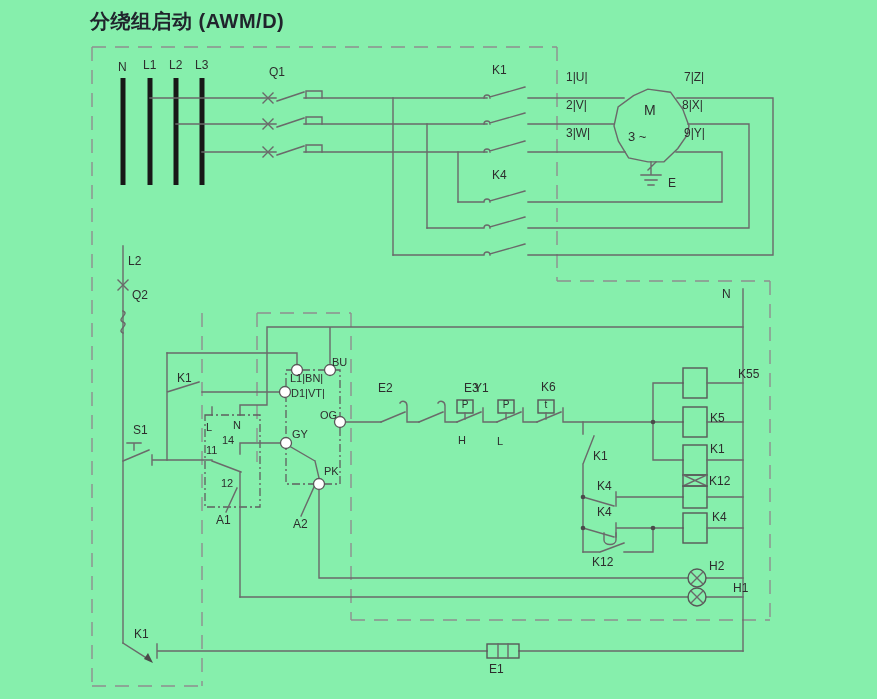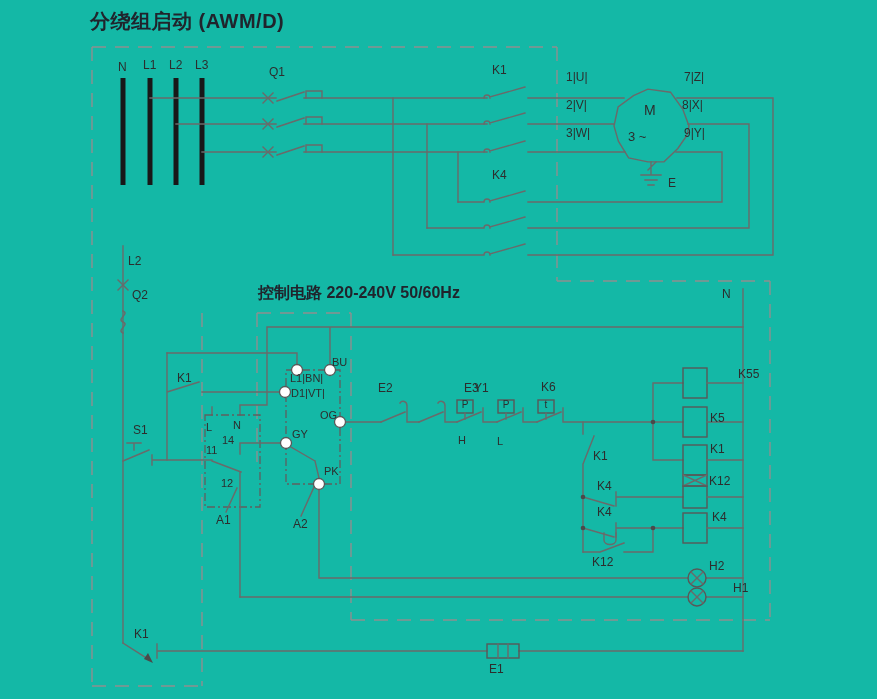--- a/index.html
+++ b/index.html
@@ -1,16 +1,16 @@
 <!DOCTYPE html>
 <html><head>
 <meta charset="utf-8">
 <style>
   html,body{margin:0;padding:0;background:#fff;}
-  #stage{position:relative;width:877px;height:699px;background:#14b8a6;overflow:hidden;
+  #stage{position:relative;width:877px;height:699px;background:#86efac;overflow:hidden;
          font-family:"Liberation Sans",sans-serif;}
   #stage svg{position:absolute;left:0;top:0;}
   .wire{stroke:var(--wire,#6a6a6a);stroke-width:1.4;fill:none;stroke-linecap:square;}
   .bar{stroke:#181818;stroke-width:5;}
   .dashed{stroke:var(--border,#8f8f8f);stroke-width:1.4;stroke-dasharray:14 9;fill:none;}
   .dashdot{stroke:#5f5f5f;stroke-width:1.3;stroke-dasharray:8 3 2 3;fill:none;}
   .term{fill:#fff;stroke:#585858;stroke-width:1.3;}
   .dot{fill:#4a4a4a;}
   .box{fill:none;stroke:#585858;stroke-width:1.4;}
   .lamp{fill:none;stroke:#585858;stroke-width:1.4;}
@@ -176,21 +176,20 @@
     <path class="dot" d="M153,663 L144,659 L148,653 Z"></path>
     <path class="wire" d="M157,644 V658 M157,651 H487 M519,651 H743"></path>
   </g>
   <g>
     <rect class="box" x="487" y="644" width="32" height="14"></rect>
     <path class="wire" d="M498,644 V658 M508,644 V658"></path>
   </g>
 </svg>
 
 <div class="title-main">分绕组启动 (AWM/D)</div>
-<div class="title-control">控制电路 220-240V  50/60Hz</div>
 
 <div id="labels">
       <div class="lbl" style="left: 118px; top: 61px;">N</div>
       <div class="lbl" style="left: 143px; top: 59px;">L1</div>
       <div class="lbl" style="left: 169px; top: 59px;">L2</div>
       <div class="lbl" style="left: 195px; top: 59px;">L3</div>
       <div class="lbl" style="left: 269px; top: 66px;">Q1</div>
       <div class="lbl" style="left: 492px; top: 64px;">K1</div>
       <div class="lbl" style="left: 492px; top: 169px;">K4</div>
       <div class="lbl" style="left: 566px; top: 71px;">1|U|</div>

